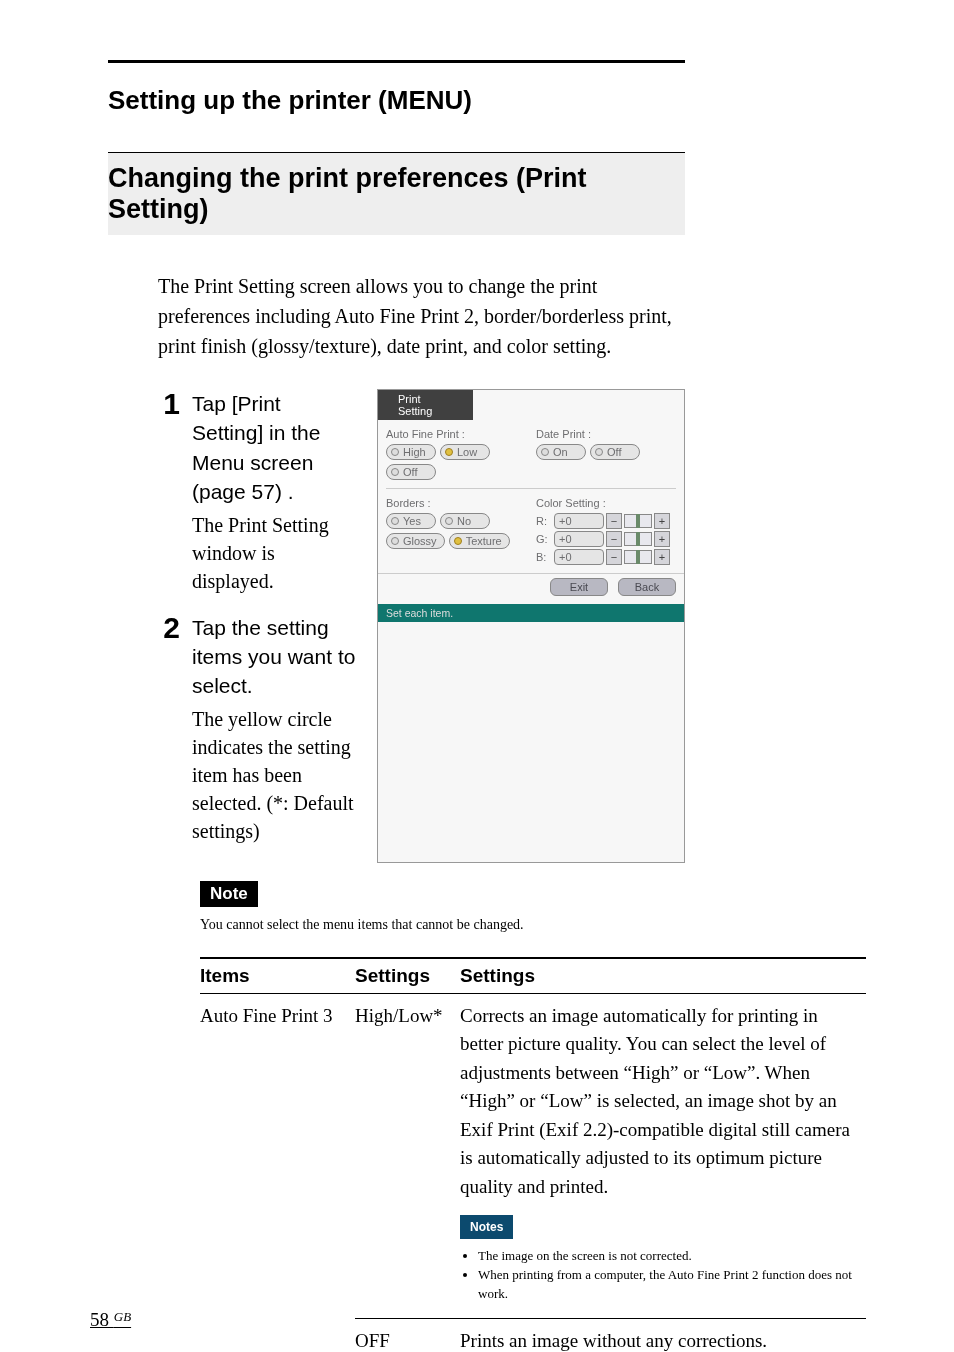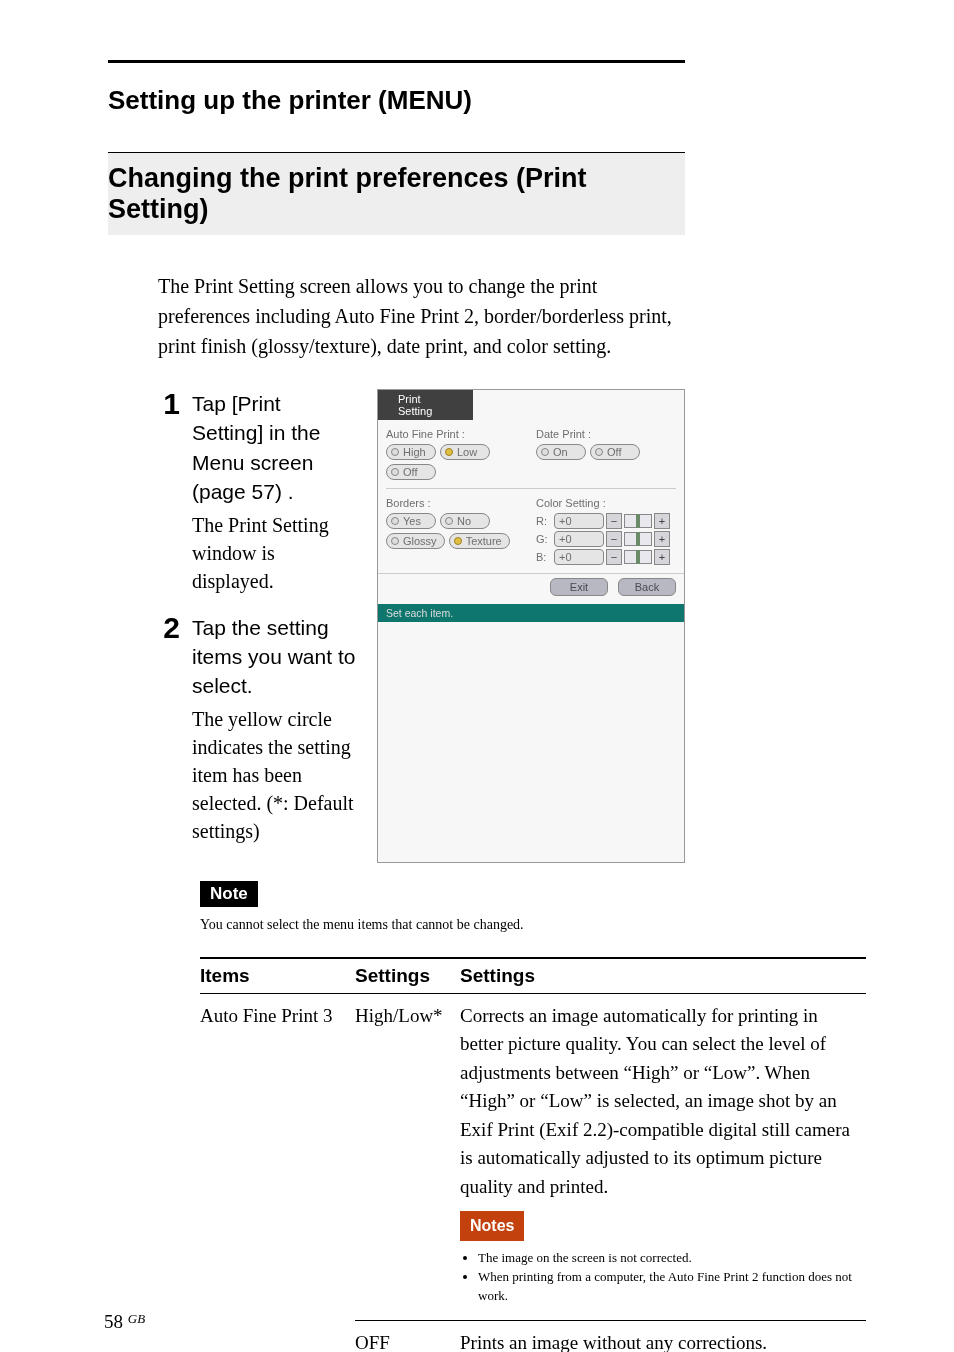--- a/index.html
+++ b/index.html
@@ -19,32 +19,32 @@
   .step-num { font-family: Arial, Helvetica, sans-serif; font-weight: 700; font-size: 30px; line-height: 1; min-width: 22px; text-align: right; }
   .step-body { font-size: 20px; line-height: 1.4; }
   .step-title { font-family: Arial, Helvetica, sans-serif; font-weight: 400; font-size: 21px; margin-bottom: 4px; }
   .step-desc { font-family: Georgia, serif; font-size: 20px; }
   .note-badge {
     display: inline-block; background: #000; color: #fff;
     font-family: Arial, Helvetica, sans-serif; font-weight: 700; font-size: 17px;
     padding: 3px 10px; margin: 18px 0 10px 92px;
   }
   .notes-badge-sm {
-    display: inline-block; background: #c2410c; color: #fff;
-    font-family: Arial, Helvetica, sans-serif; font-weight: 700; font-size: 16px;
+    display: inline-block; background: #0c4a6e; color: #fff;
+    font-family: Arial, Helvetica, sans-serif; font-weight: 700; font-size: 12px;
     padding: 3px 10px; margin-bottom: 8px;
   }
   .note-text { font-size: 14px; margin-left: 92px; margin-bottom: 24px; }
   .tbl { margin-left: 92px; width: 666px; border-collapse: collapse; }
   .tbl .hd td { border-top: 2px solid #000; border-bottom: 1.5px solid #000; padding: 6px 6px 6px 0; font-family: Arial, Helvetica, sans-serif; font-weight: 700; font-size: 19px; }
   .tbl tr.row td { border-bottom: 1px solid #000; padding: 8px 6px 14px 0; font-size: 19px; vertical-align: top; line-height: 1.5; }
   .tbl tr.lastrow td { border-bottom: 2px solid #000; }
   .tbl tr.midrow td { border-bottom: 1px solid #000; }
   .tbl tr.nobr td { border-bottom: none; }
-  .pagenum { position: absolute; bottom: 80px; left: 104px; font-size: 19px; font-family: Georgia, serif; }
+  .pagenum { position: absolute; bottom: 80px; left: 90px; font-size: 19px; font-family: Georgia, serif; text-decoration: underline; }
   .pagenum .gb { font-style: italic; font-size: 13px; vertical-align: top; }
   ul.note-list { list-style: disc; padding-left: 18px; font-size: 13px; line-height: 1.45; }
 
   
   .ui-panel {
     width: 308px; flex: 0 0 308px; border: 1px solid #999; background: #f7f7f7;
     font-family: Arial, Helvetica, sans-serif; font-size: 11px; color: #6e6e70;
   }
   .ui-tab { background: #404040; color: #fff; width: 95px; font-size: 11px; padding: 3px 20px; }
   .ui-body { padding: 8px 8px 6px 8px; display: flex; flex-direction: column; gap: 6px; }

